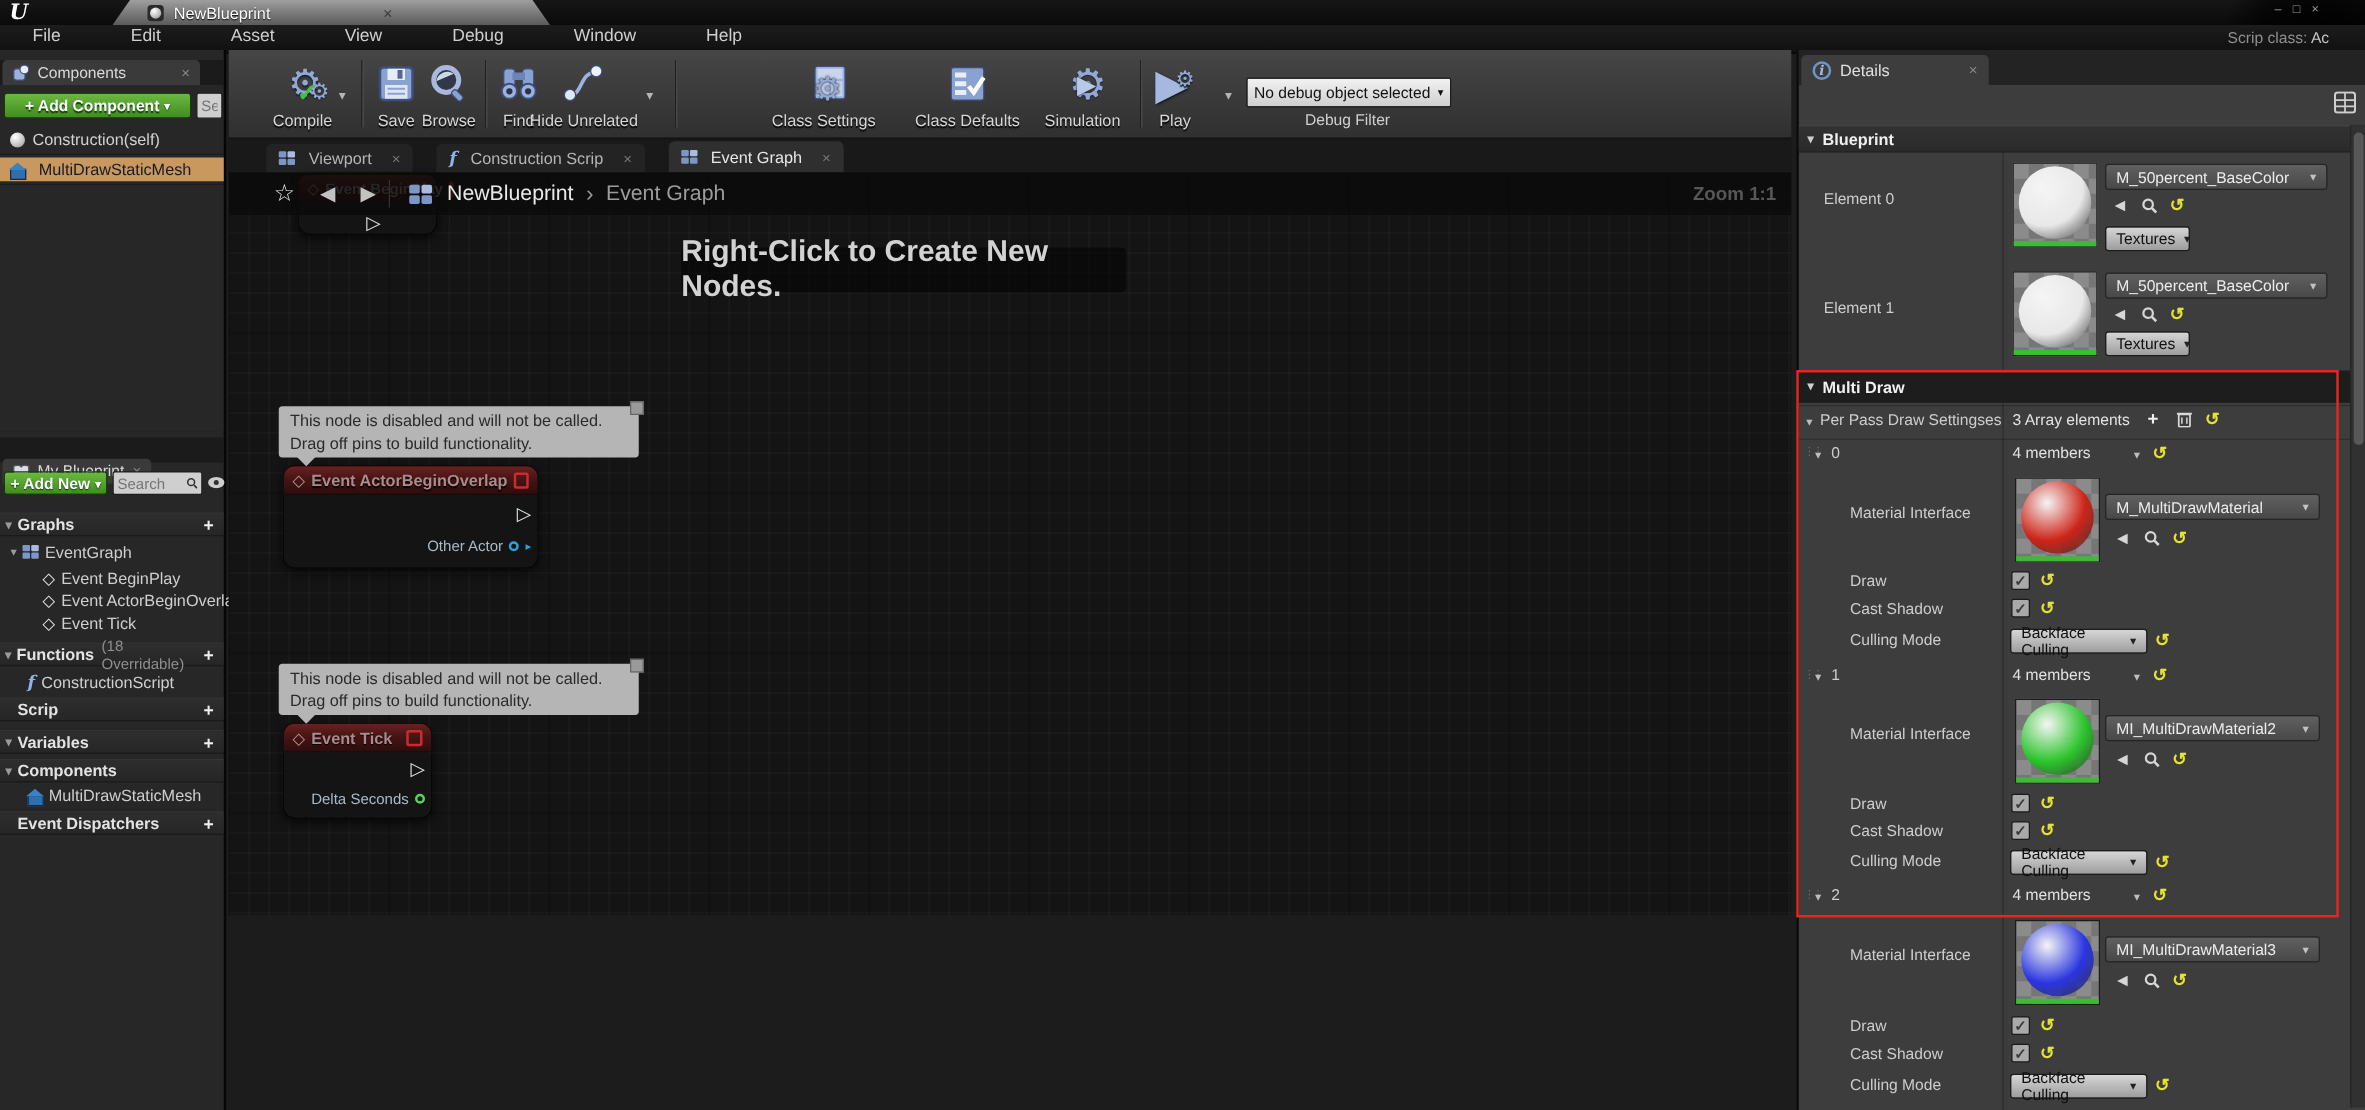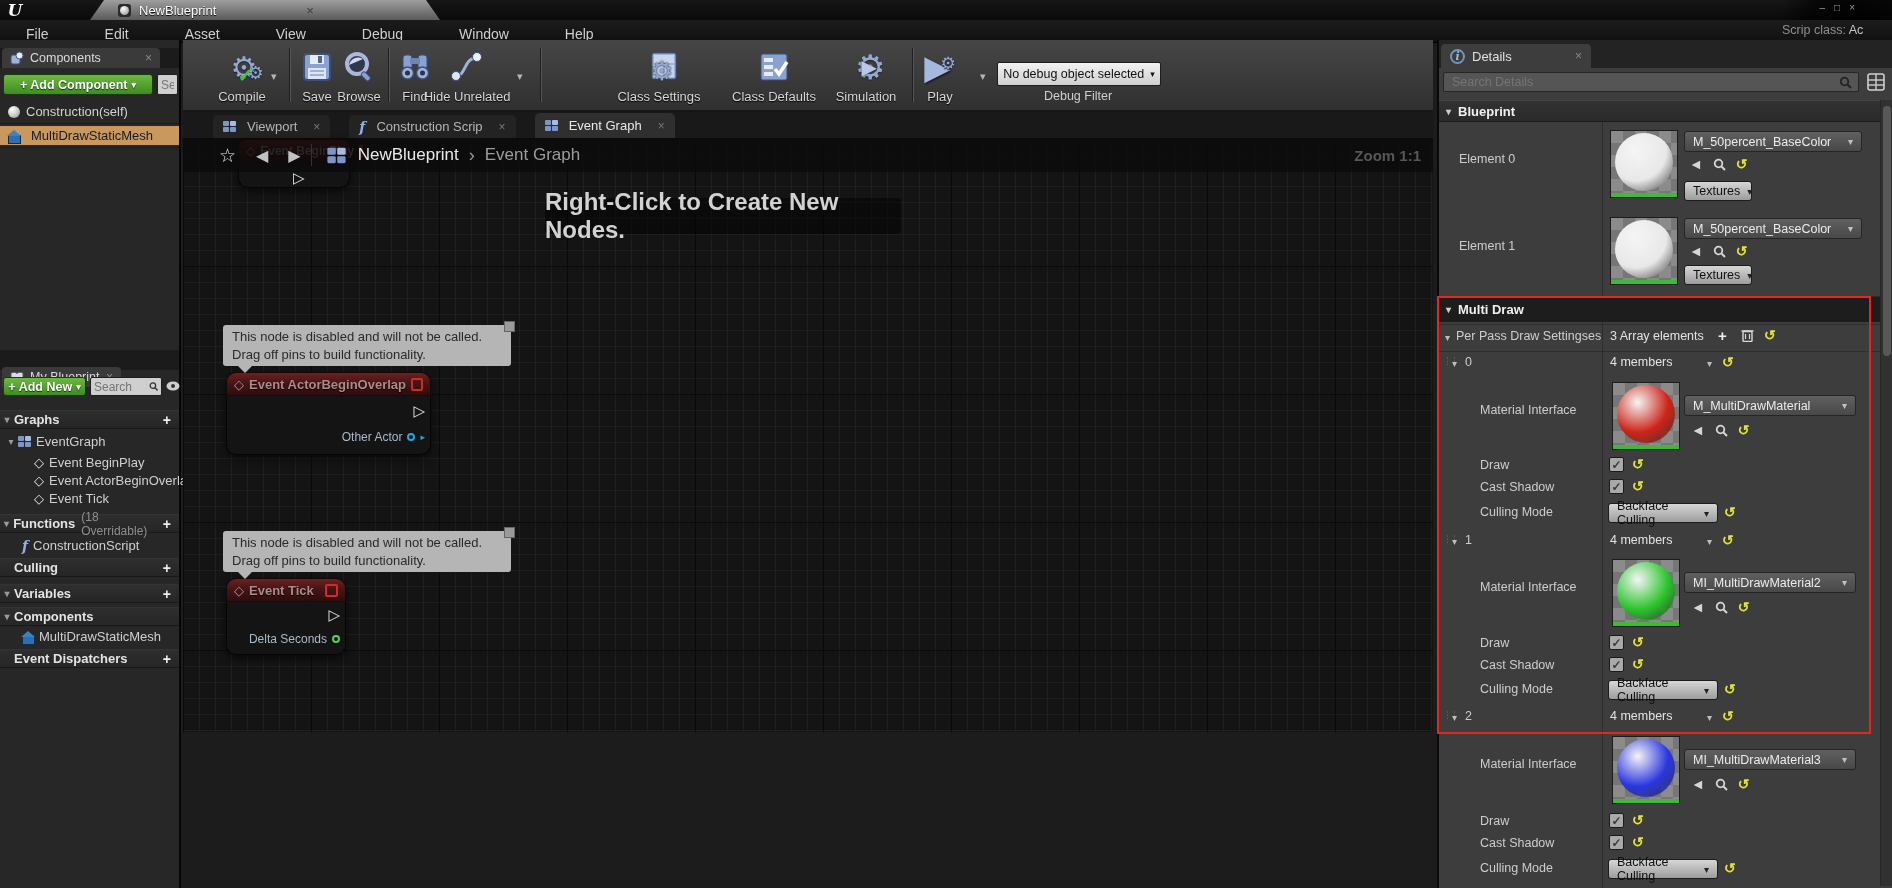--- a/index.html
+++ b/index.html
@@ -14,21 +14,21 @@
   .doc-tab{left:90px;top:0;width:350px;height:20px;background:linear-gradient(#9e9e9e,#5a5a5a);
     clip-path:polygon(14px 0,calc(100% - 14px) 0,100% 100%,0 100%);display:flex;align-items:center;padding-left:28px;box-sizing:border-box;}
   .doc-tab .orb{width:13px;height:13px;border-radius:3px;background:#2a2a2a;display:flex;align-items:center;justify-content:center;margin-right:8px;}
   .doc-tab .orb i{display:block;width:9px;height:9px;border-radius:50%;background:radial-gradient(circle at 35% 30%,#fff,#bbb 60%,#777);}
   .doc-tab .t{color:#fff;font-size:13px;text-shadow:0 1px 1px #000;}
   .doc-tab .x{margin-left:90px;color:#3d3d3d;font-size:13px;}
   .winbtns{right:28px;top:2px;color:#9a9a9a;font-size:10px;letter-spacing:9px;}
   .vignette{right:-38px;top:-44px;width:150px;height:150px;border-radius:50%;background:radial-gradient(circle,#000 0%,rgba(0,0,0,.65) 45%,transparent 72%);}
 
   
-  .menubar{left:0;top:20px;width:1892px;height:22px;background:linear-gradient(#1c1c1c,#101010);border-bottom:1px solid #000;display:flex;align-items:flex-end;}
+  .menubar{left:0;top:20px;width:1892px;height:22px;background:linear-gradient(#1c1c1c,#101010);border-bottom:1px solid #000;display:flex;align-items:flex-start;}
   .menubar .mi{padding:0 30px 0 26px;color:#cfcfcf;font-size:14px;}
   .parentclass{right:2px;top:23px;width:108px;white-space:nowrap;overflow:hidden;font-size:12.5px;color:#8f8f8f;}
   .parentclass b{color:#c5c5c5;font-weight:normal;}
 
   
   .toolbar{left:183px;top:40px;width:1250px;height:72px;background:linear-gradient(#464646,#303030);border-bottom:2px solid #151515;box-sizing:border-box;}
   .tbtn{position:absolute;top:6px;text-align:center;}
   .tbtn .ic{height:42px;display:flex;align-items:center;justify-content:center;}
   .tbtn .lb{font-size:13px;color:#d6d6d6;text-shadow:0 1px 1px #000;margin-top:1px;white-space:nowrap;}
   .tsep{position:absolute;top:8px;width:1px;height:54px;background:#1f1f1f;border-right:1px solid #555;}
@@ -381,21 +381,21 @@
       <span>Functions</span>
       <span class="suffix">(18 Overridable)</span>
       <span class="plus">+</span>
     </div>
     <div class="bprow" style="top:191px;padding-left:22px;">
       <span class="fico">f</span>
       <span>ConstructionScript</span>
     </div>
     <div class="bprow hdr" style="top:213px;">
       <span class="arr" style="visibility:hidden;">▾</span>
-      <span>Culling</span>
+      <span>Scrip</span>
       <span class="plus">+</span>
     </div>
     <div class="bprow hdr" style="top:239px;">
       <span class="arr">▾</span>
       <span>Variables</span>
       <span class="plus">+</span>
     </div>
     <div class="bprow hdr" style="top:262px;">
       <span class="arr">▾</span>
       <span>Components</span>
@@ -521,27 +521,20 @@
     </div>
   </div>
 
   <div class="a details">
     <div class="dtabstrip"></div>
     <div class="dtab">
       <span class="infoic">i</span>
       <span class="t">Details</span>
       <span class="x">×</span>
     </div>
-    <div class="dsearch">
-      <input placeholder="Search Details" style="">
-      <svg width="13" height="13" viewBox="0 0 13 13">
-          <circle cx="5.5" cy="5.5" r="3.8" fill="none" stroke="#222" stroke-width="1.8"></circle>
-          <line x1="8.5" y1="8.5" x2="12" y2="12" stroke="#222" stroke-width="2"></line>
-        </svg>
-    </div>
     <svg class="viewopt" viewBox="0 0 18 18">
         <rect x="1" y="1" width="16" height="16" rx="2" fill="none" stroke="#cfcfcf" stroke-width="1.6"></rect>
         <line x1="1" y1="7" x2="17" y2="7" stroke="#cfcfcf" stroke-width="1.4"></line>
         <line x1="1" y1="12" x2="17" y2="12" stroke="#cfcfcf" stroke-width="1.4"></line>
         <line x1="9" y1="1" x2="9" y2="17" stroke="#cfcfcf" stroke-width="1.4"></line>
       </svg>
 
     <div class="colsep"></div>
 
     <div class="sechdr" style="top:60px;">

